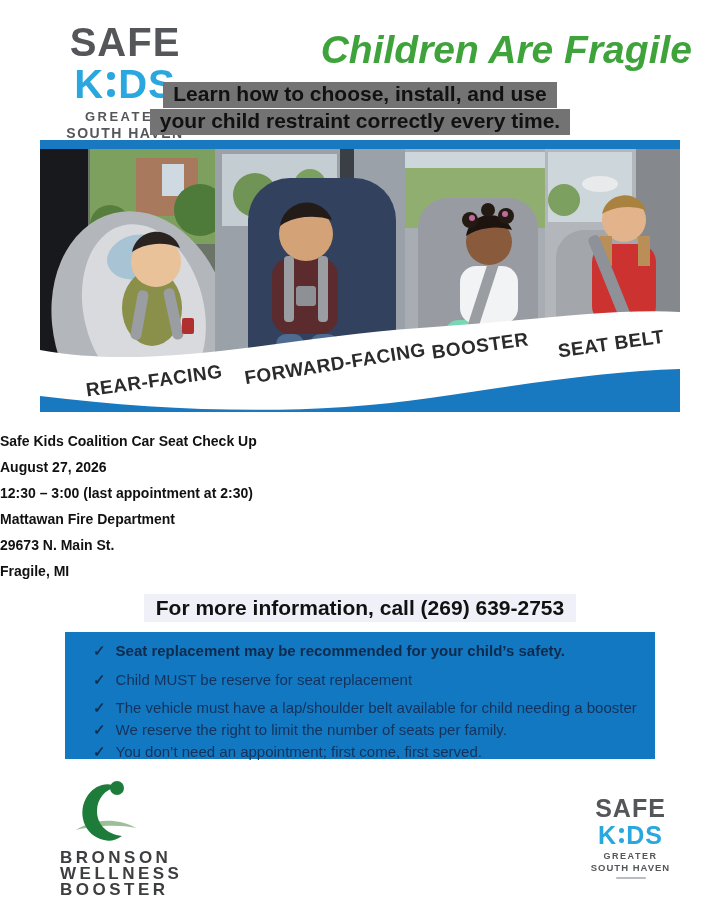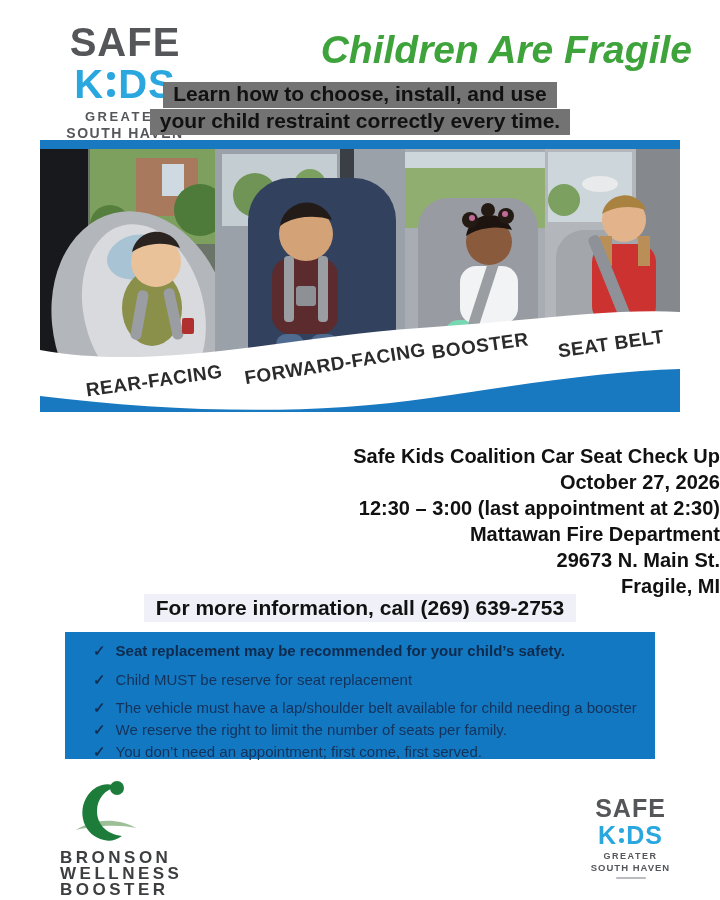--- a/index.html
+++ b/index.html
@@ -34,22 +34,22 @@
     position:absolute;top:28px;right:28px;margin:0;
     font-size:39px;font-weight:bold;color:#3fa33c;letter-spacing:0;font-style:italic;
   }
   .subtitle{position:absolute;top:82px;left:0;width:720px;text-align:center;font-weight:bold;font-size:21px;color:#111;}
   .subtitle .hl{display:inline-block;background:#737373;padding:0 10px 2px;margin-bottom:1px;}
   
   .photo{position:absolute;left:40px;top:140px;width:640px;height:272px;}
   .photo svg{display:block;}
   .stage-label{font-family:"Liberation Sans",sans-serif;font-weight:bold;fill:#2b2b2b;font-size:19px;letter-spacing:.5px;}
   
-  .event{position:absolute;top:443px;left:0;width:720px;text-align:right;
-    font-size:20px;font-weight:bold;color:#111;line-height:26px;}
+  .event{position:absolute;top:428px;left:0;width:720px;text-align:left;
+    font-size:14px;font-weight:bold;color:#111;line-height:26px;}
   
   .info{position:absolute;top:594px;left:0;width:720px;text-align:center;font-size:21px;font-weight:bold;color:#111;}
   .info .hl{display:inline-block;background:#f0f1f8;padding:2px 12px 2px;}
   
   .bluebox{position:absolute;left:65px;top:632px;width:590px;height:127px;background:#1278c2;
     box-sizing:border-box;padding:11px 14px 8px 28px;}
   .chk{display:flex;align-items:flex-start;font-size:15px;color:#14325a;line-height:16px;}
   .chk .tick{margin-right:10px;font-weight:bold;font-size:15px;color:#123055;}
   .chk.b1{font-weight:bold;color:#0e2b4e;margin-bottom:13px;}
   .chk.b2{margin-bottom:12px;}
@@ -172,21 +172,21 @@
 
       <text class="stage-label" text-anchor="middle" x="115" y="247" transform="rotate(-8 115 247)">REAR-FACING</text>
       <text class="stage-label" text-anchor="middle" x="296" y="230" transform="rotate(-9 296 230)">FORWARD-FACING</text>
       <text class="stage-label" text-anchor="middle" x="441" y="212" transform="rotate(-8 441 212)">BOOSTER</text>
       <text class="stage-label" text-anchor="middle" x="572" y="210" transform="rotate(-8 572 210)">SEAT BELT</text>
     </svg>
   </div>
 
   <div class="event">
     <div>Safe Kids Coalition Car Seat Check Up</div>
-    <div>October 27, 2026</div>
+    <div>August 27, 2026</div>
     <div>12:30 – 3:00 (last appointment at 2:30)</div>
     <div>Mattawan Fire Department</div>
     <div>29673 N. Main St.</div>
     <div>Fragile, MI</div>
   </div>
 
   <div class="info">
     <span class="hl">For more information, call (269) 639-2753</span>
   </div>
 

